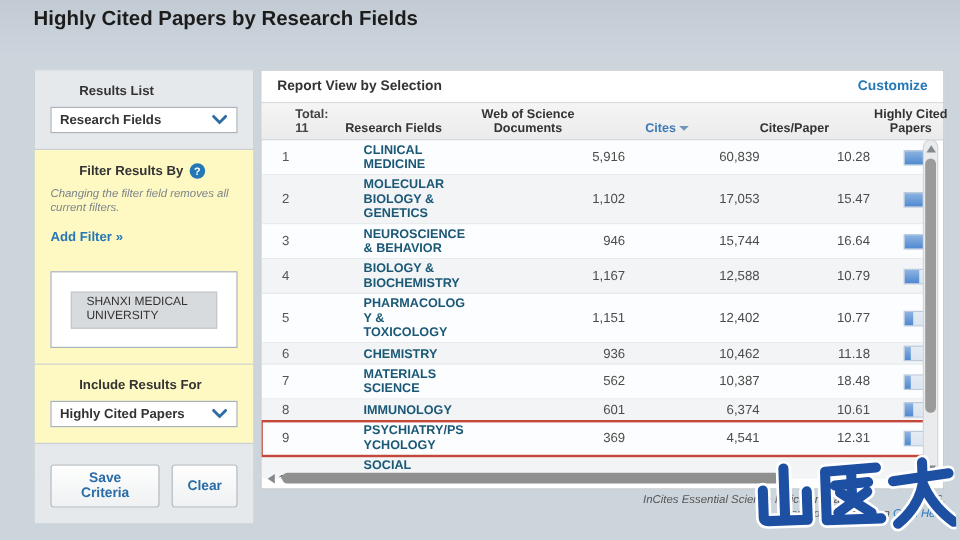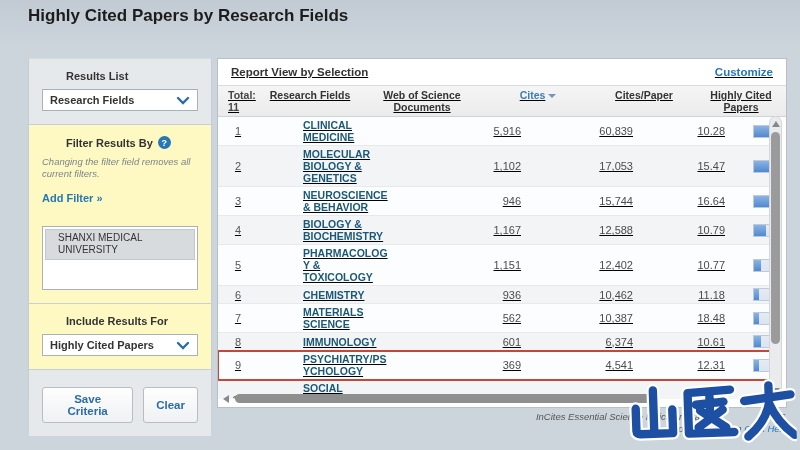--- a/index.html
+++ b/index.html
@@ -16,38 +16,38 @@
              background:#e6e9eb; border:1px solid #c6ccd0; border-top-color:#d6dbde; }
   .side-sec { padding:11px 13px 13px; border-bottom:1px solid #c9cfd3; }
   .side-sec.tint { background:#fef9c3; }
   .side-sec.last { border-bottom:none; background:#e6e9eb; }
   .side-label { font-size:11px; font-weight:bold; color:#333; margin-bottom:7px; display:flex; align-items:center; gap:5px;margin-left:24px;}
   .dropdown { background:#fff; border:1px solid #a9b2b8; height:22px; display:flex;
               align-items:center; justify-content:space-between; padding:0 7px; cursor:pointer; }
   .dropdown .dd-text { font-size:11px; font-weight:bold; color:#333; }
   .filter-note { font-size:9.5px; font-style:italic; color:#7c848a; line-height:1.3; margin-bottom:7px; }
   .add-filter { font-size:11px; font-weight:bold; color:#2577b5; margin-bottom:22px; cursor:pointer; display:inline-block;}
-  .listbox { background:#fff; border:1px solid #a9b2b8; height:64px; padding:2px; overflow:hidden; }
+  .listbox { background:#fff; border:1px solid #a9b2b8; height:64px; padding:16px; overflow:hidden; }
   .listbox-item { background:#d8dbdd; border:1px solid #c3c7ca; font-size:10px; color:#333;
                   padding:2px 4px 2px 12px; line-height:1.25; cursor:pointer; }
   .help-icon { width:13px; height:13px; border-radius:50%; background:#2577b5; color:#fff;
                font-size:9px; font-weight:bold; display:inline-flex; align-items:center; justify-content:center; }
   .btn-row { display:flex; gap:10px; padding-top:6px; }
   .btn { background:linear-gradient(#fefefe,#eff1f2); border:1px solid #b7bdc2; border-radius:3px;
          padding:5px 12px; font-size:11.5px; font-weight:bold; color:#2a6da6; cursor:pointer; }
 
   
   .panel { position:absolute; left:217px; top:58px; width:570px; height:350px;
-           background:#fff; border:1px solid #b9c0c5;text-decoration:underline; }
+           background:#fff; border:1px solid #b9c0c5; }
   .report-header { height:26px; display:flex; justify-content:space-between; align-items:center;
                    padding:0 13px; background:#fff; }
   .report-title { font-size:11.5px; font-weight:bold; color:#333; }
   .customize { font-size:11.5px; font-weight:bold; color:#2577b5; cursor:pointer; }
 
-  .thead { display:flex; align-items:flex-start; min-height:30px; padding:3px 0;
+  .thead { display:flex; align-items:flex-end; min-height:30px; padding:3px 18px;
            background:linear-gradient(#f5f5f5,#ebebec); border-top:1px solid #d8dbde; border-bottom:1px solid #cfd3d6; }
   .th { font-size:10.5px; font-weight:bold; color:#333; line-height:12px; text-align:center; }
   .th.c-num { text-align:left; padding-left:10px; font-weight:bold; color:#444; }
   .th .sort-lbl { color:#3d7bb5; }
   .tri-down-sm { display:inline-block; width:0; height:0; border-left:4px solid transparent;
                  border-right:4px solid transparent; border-top:4px solid #6f97ba; margin-left:3px; vertical-align:middle;}
 
   .c-num   { width:40px;  flex:none; }
   .c-field { width:104px; flex:none; }
   .c-wos   { width:120px; flex:none; }

